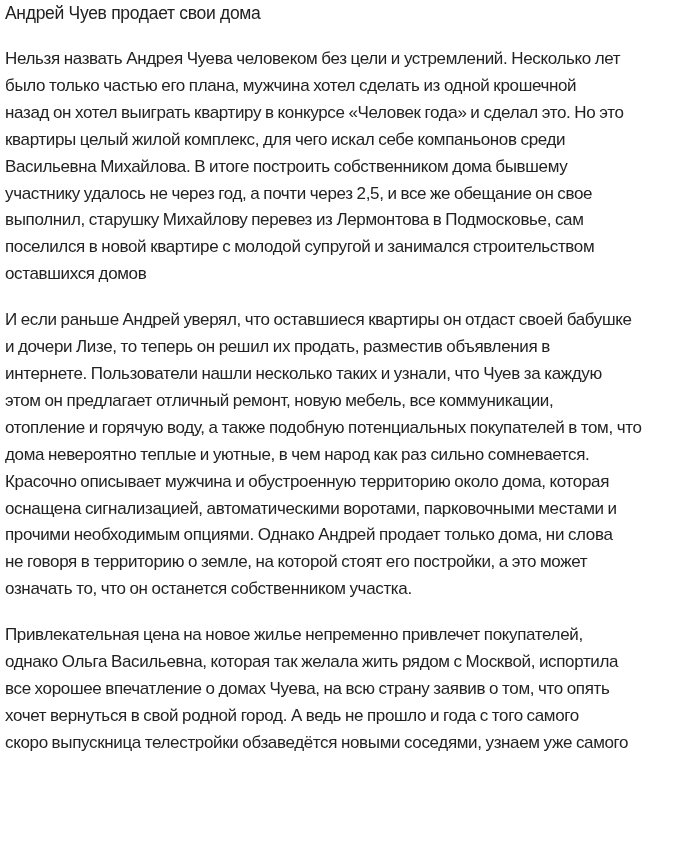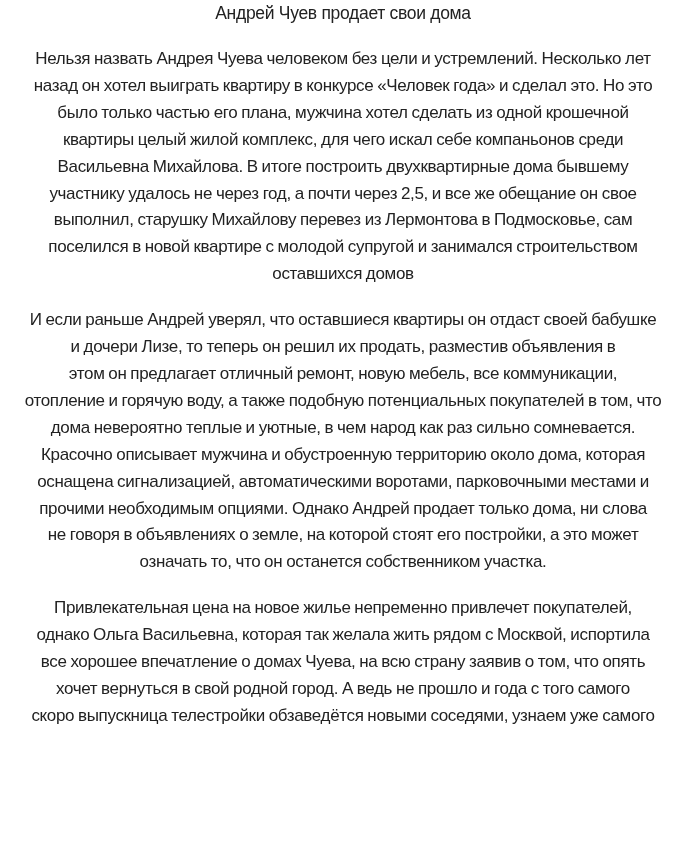--- a/index.html
+++ b/index.html
@@ -1,59 +1,60 @@
 <!DOCTYPE html>
 <html><head>
 <meta charset="utf-8">
 <style>
   html, body { margin: 0; padding: 0; background: #ffffff; }
   body {
     width: 699px; height: 864px; overflow: hidden;
     font-family: "Liberation Sans", sans-serif;
     color: #222222;
   }
-  .doc { padding: 0 18px 0 5px; text-align: center; }
+  .doc { padding: 0 18px 0 5px; }
   .title {
     font-size: 17.5px; line-height: 27px; margin: 0; padding-top: 0px;
     font-weight: normal; letter-spacing: -0.3px;
   }
   .para {
     font-size: 17px; line-height: 26.9px; margin: 19px 0 0 0;
     letter-spacing: -0.35px; word-spacing: -0.5px;
   }
   .line { display: block; white-space: nowrap; }
 </style>
 </head>
 <body>
 
 <div class="doc">
   <h1 class="title">Андрей Чуев продает свои дома</h1>
 
   <p class="para">
     <span class="line">Нельзя назвать Андрея Чуева человеком без цели и устремлений. Несколько лет</span>
+    <span class="line">было только частью его плана, мужчина хотел сделать из одной крошечной</span>
     <span class="line">назад он хотел выиграть квартиру в конкурсе «Человек года» и сделал это. Но это</span>
-    <span class="line">было только частью его плана, мужчина хотел сделать из одной крошечной</span>
     <span class="line">квартиры целый жилой комплекс, для чего искал себе компаньонов среди</span>
-    <span class="line">Васильевна Михайлова. В итоге построить двухквартирные дома бывшему</span>
+    <span class="line">Васильевна Михайлова. В итоге построить собственником дома бывшему</span>
     <span class="line">участнику удалось не через год, а почти через 2,5, и все же обещание он свое</span>
     <span class="line">выполнил, старушку Михайлову перевез из Лермонтова в Подмосковье, сам</span>
     <span class="line">поселился в новой квартире с молодой супругой и занимался строительством</span>
     <span class="line">оставшихся домов</span>
   </p>
 
   <p class="para">
     <span class="line">И если раньше Андрей уверял, что оставшиеся квартиры он отдаст своей бабушке</span>
     <span class="line">и дочери Лизе, то теперь он решил их продать, разместив объявления в</span>
+    <span class="line">интернете. Пользователи нашли несколько таких и узнали, что Чуев за каждую</span>
     <span class="line">этом он предлагает отличный ремонт, новую мебель, все коммуникации,</span>
     <span class="line">отопление и горячую воду, а также подобную потенциальных покупателей в том, что</span>
     <span class="line">дома невероятно теплые и уютные, в чем народ как раз сильно сомневается.</span>
     <span class="line">Красочно описывает мужчина и обустроенную территорию около дома, которая</span>
     <span class="line">оснащена сигнализацией, автоматическими воротами, парковочными местами и</span>
     <span class="line">прочими необходимым опциями. Однако Андрей продает только дома, ни слова</span>
-    <span class="line">не говоря в объявлениях о земле, на которой стоят его постройки, а это может</span>
+    <span class="line">не говоря в территорию о земле, на которой стоят его постройки, а это может</span>
     <span class="line">означать то, что он останется собственником участка.</span>
   </p>
 
   <p class="para">
     <span class="line">Привлекательная цена на новое жилье непременно привлечет покупателей,</span>
     <span class="line">однако Ольга Васильевна, которая так желала жить рядом с Москвой, испортила</span>
     <span class="line">все хорошее впечатление о домах Чуева, на всю страну заявив о том, что опять</span>
     <span class="line">хочет вернуться в свой родной город. А ведь не прошло и года с того самого</span>
     <span class="line">скоро выпускница телестройки обзаведётся новыми соседями, узнаем уже самого</span>
 

